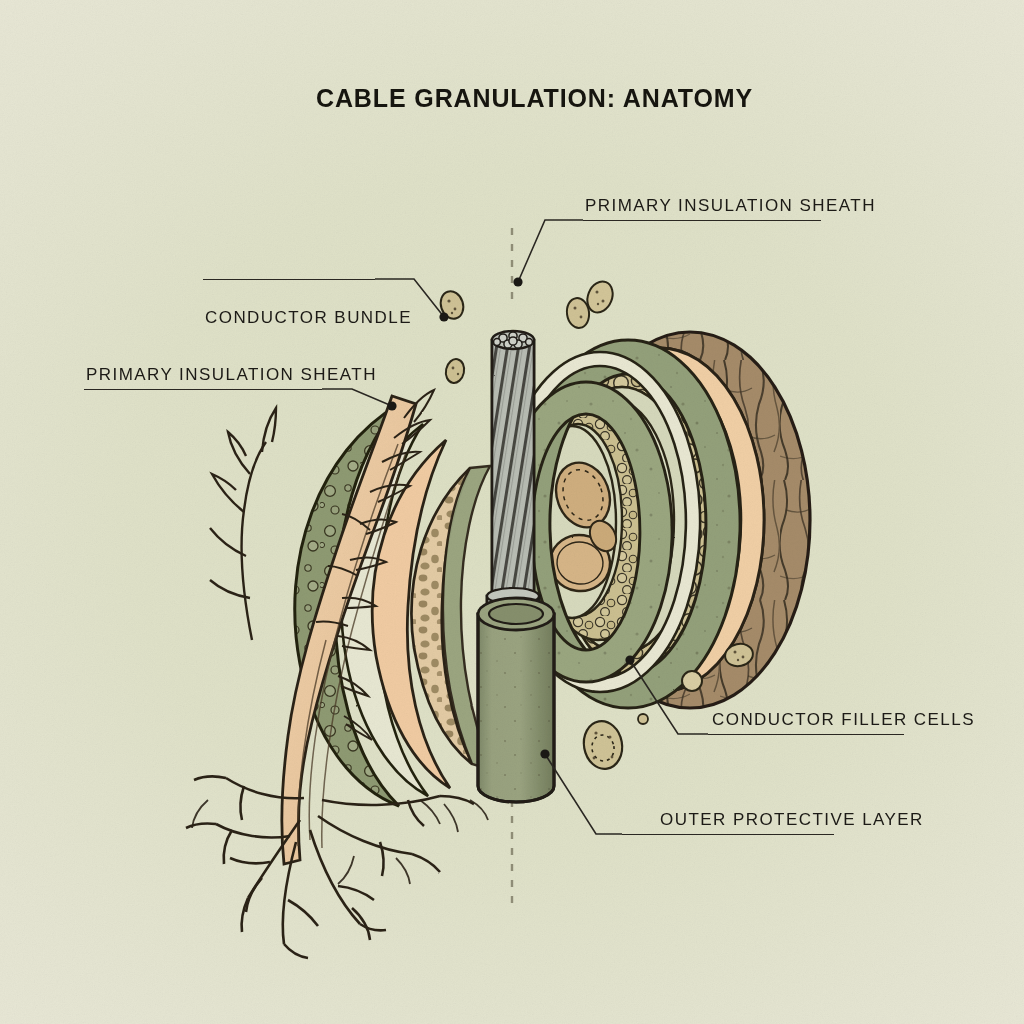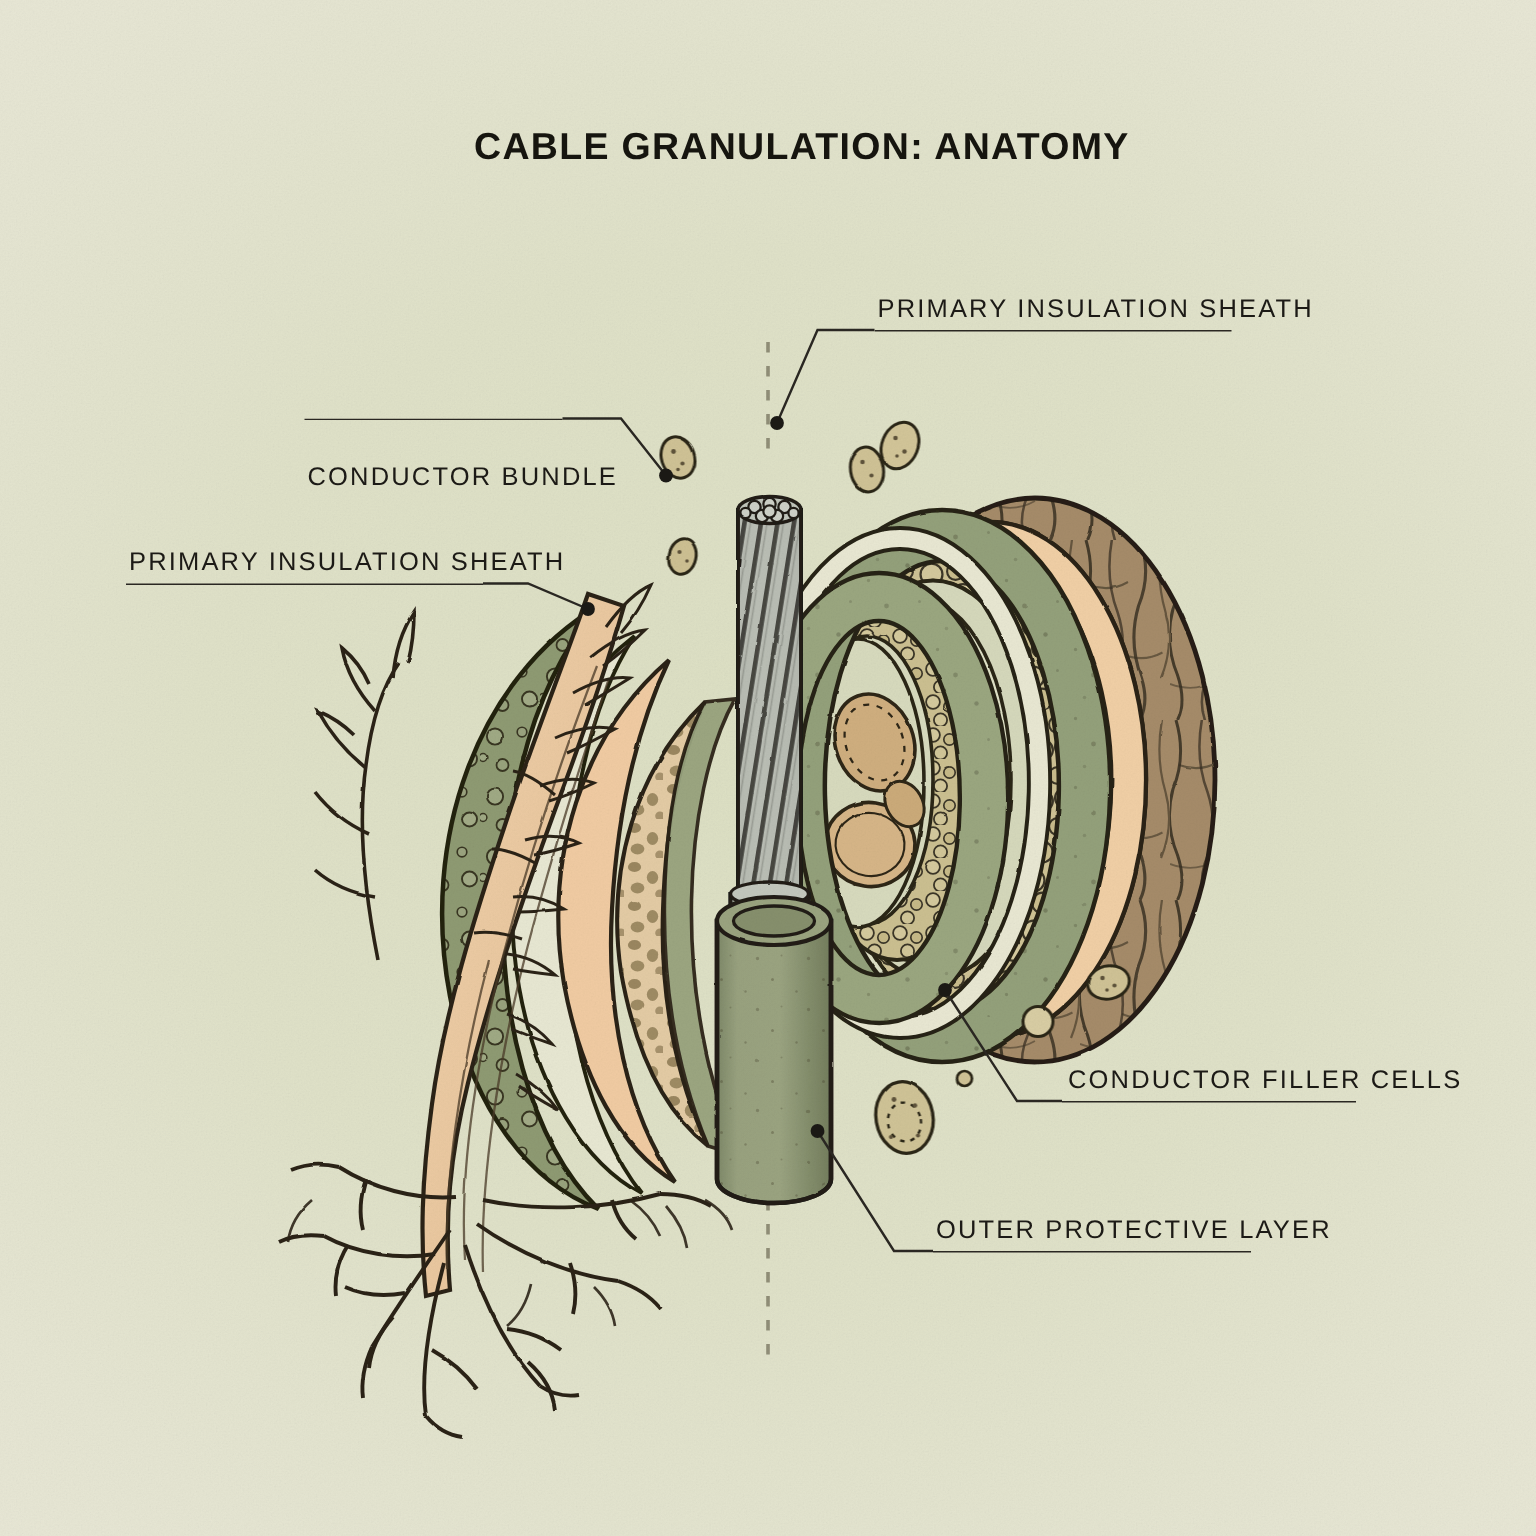--- a/index.html
+++ b/index.html
@@ -436,16 +436,16 @@
 
   <div class="lbl" style="left:205px;top:268px;margin-top:40px;">CONDUCTOR BUNDLE</div>
   <div class="ul" style="left:203px;top:279px;width:172px;"></div>
 
   <div class="lbl" style="left:86px;top:365px;">PRIMARY INSULATION SHEATH</div>
   <div class="ul" style="left:84px;top:389px;width:238px;"></div>
 
   <div class="lbl" style="left:712px;top:710px;">CONDUCTOR FILLER CELLS</div>
   <div class="ul" style="left:708px;top:734px;width:196px;"></div>
 
-  <div class="lbl" style="left:624px;top:810px;">OUTER PROTECTIVE LAYER</div>
+  <div class="lbl" style="left:660px;top:810px;">OUTER PROTECTIVE LAYER</div>
   <div class="ul" style="left:622px;top:834px;width:212px;"></div>
 
 </div>
 
 </body></html>

